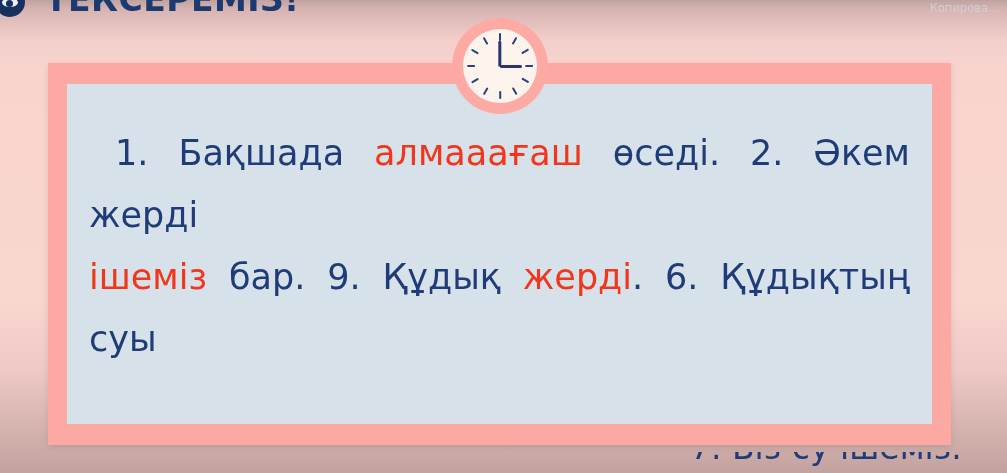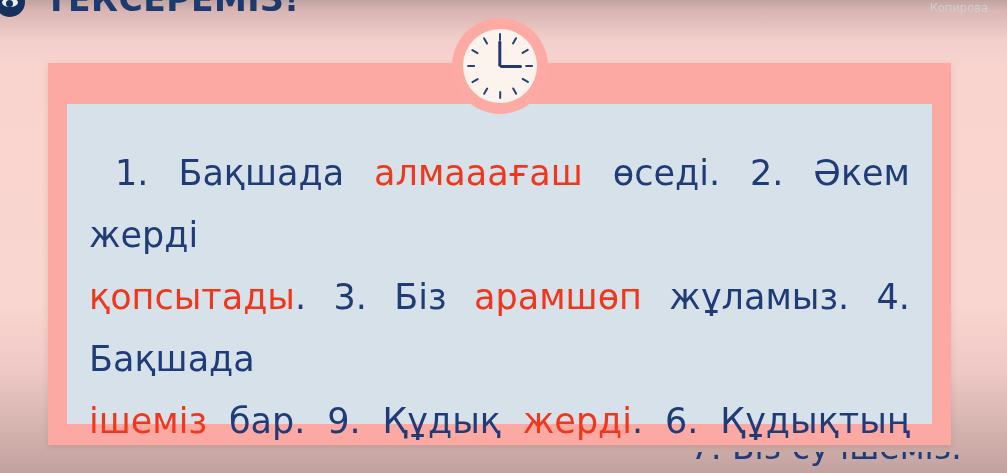--- a/index.html
+++ b/index.html
@@ -146,21 +146,20 @@
     background: #fda9a3;
     box-shadow: 0 2px 6px rgba(120, 70, 70, 0.18);
   }
   #card-inner {
     position: absolute;
     left: 19px;
     top: 21px;
     right: 19px;
     bottom: 21px;
     background: #d6e1ea;
-    margin-top: 20px;
   }
 
   
   #sentences {
     position: absolute;
     left: 22px;
     right: 22px;
     top: 38px;
     font-size: 35px;
     line-height: 62px;
@@ -220,21 +219,20 @@
       <div class="tick" style="transform: rotate(330deg);"></div>
       <div class="hand" id="hand-minute"></div>
       <div class="hand" id="hand-hour"></div>
     </div>
   </div>
 
   <div id="card-outer">
     <div id="card-inner">
       <div id="sentences">
           <p style="text-align: justify; text-align-last: justify;"><span class="indent"></span><span>1. Бақшада </span><span class="hl">алмааағаш</span><span> өседі. 2. Әкем жерді</span></p>
-          <p style="text-align: justify; text-align-last: justify;"><span class="hl">қопсытады</span><span>. 3. Біз </span><span class="hl">арамшөп</span><span> жұламыз. 4. Бақшада</span></p>
           <p style="text-align: justify; text-align-last: justify;"><span class="hl">ішеміз</span><span> бар. 9. Құдық </span><span class="hl">жерді</span><span>. 6. Құдықтың суы</span></p>
         </div>
     </div>
   </div>
 
   <div id="bottom-cut">
     <span>7. Біз су ішеміз.</span>
   </div>
 
 </div>

